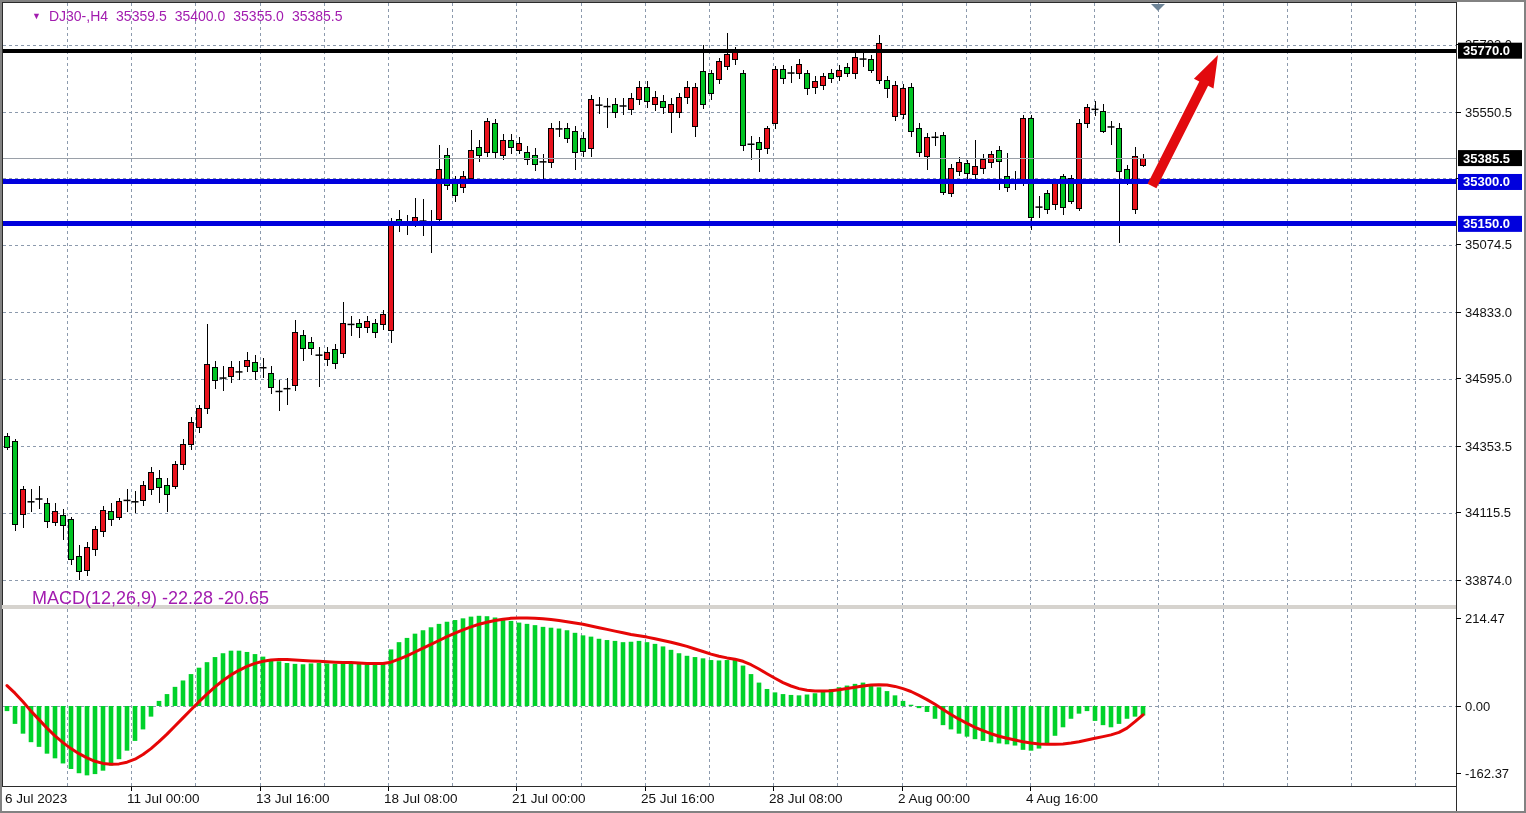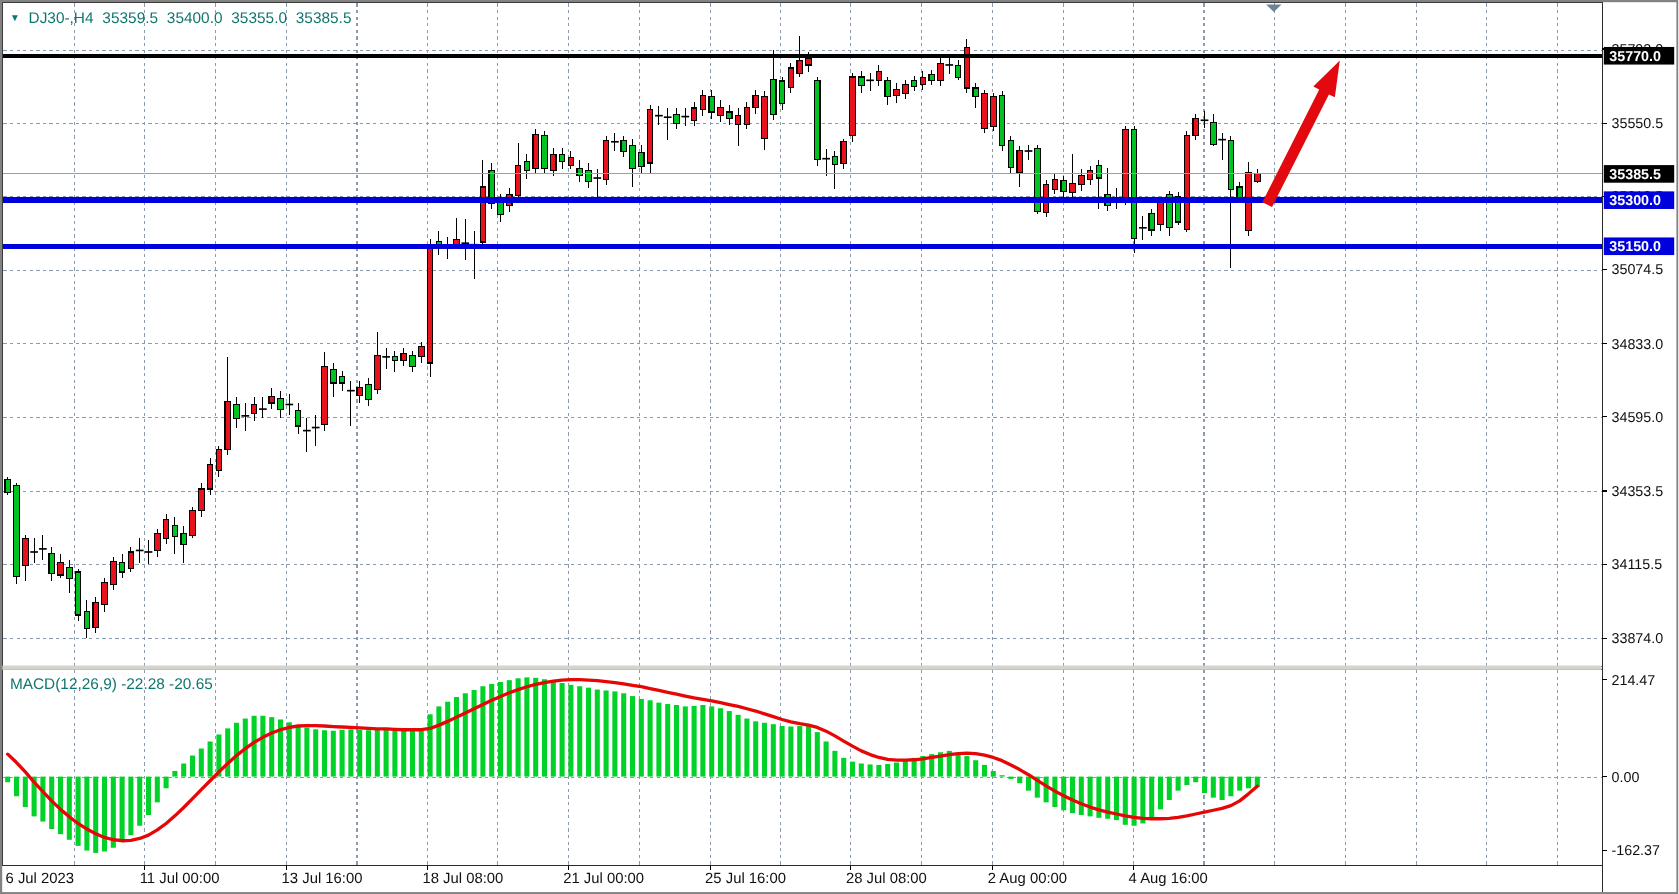--- a/index.html
+++ b/index.html
@@ -1,23 +1,23 @@
 <!DOCTYPE html>
 <html><head>
 <meta charset="utf-8">
 <style>
   html,body{margin:0;padding:0;background:#fff;}
   #app{position:relative;width:1526px;height:813px;background:#fff;overflow:hidden;
        font-family:"Liberation Sans","DejaVu Sans",sans-serif;}
   #frame{position:absolute;left:0;top:0;width:1522px;height:809px;border:2px solid #828282;}
-  .overlay{position:absolute;color:#0f766e;white-space:pre;}
+  .overlay{position:absolute;color:#a21caf;white-space:pre;margin-left:23px;}
   #title-bar{left:9px;top:8px;font-size:14px;}
   #title-bar .num{margin-left:8px;}
   #dd{display:inline-block;font-size:9px;vertical-align:2px;margin-right:8px;}
-  #macd-label{left:9px;top:613px;font-size:14px;text-align:right;}
+  #macd-label{left:9px;top:588px;font-size:18px;text-align:right;}
   svg{position:absolute;left:0;top:0;}
 </style>
 </head>
 <body>
 
 <div id="app">
   <svg id="cv" width="1526" height="813">
       <rect x="0" y="0" width="1526" height="813" fill="#ffffff"></rect>
       <rect x="3" y="3" width="1453" height="602" fill="#ffffff"></rect>
       <rect x="3" y="609" width="1453" height="177" fill="#ffffff"></rect>

